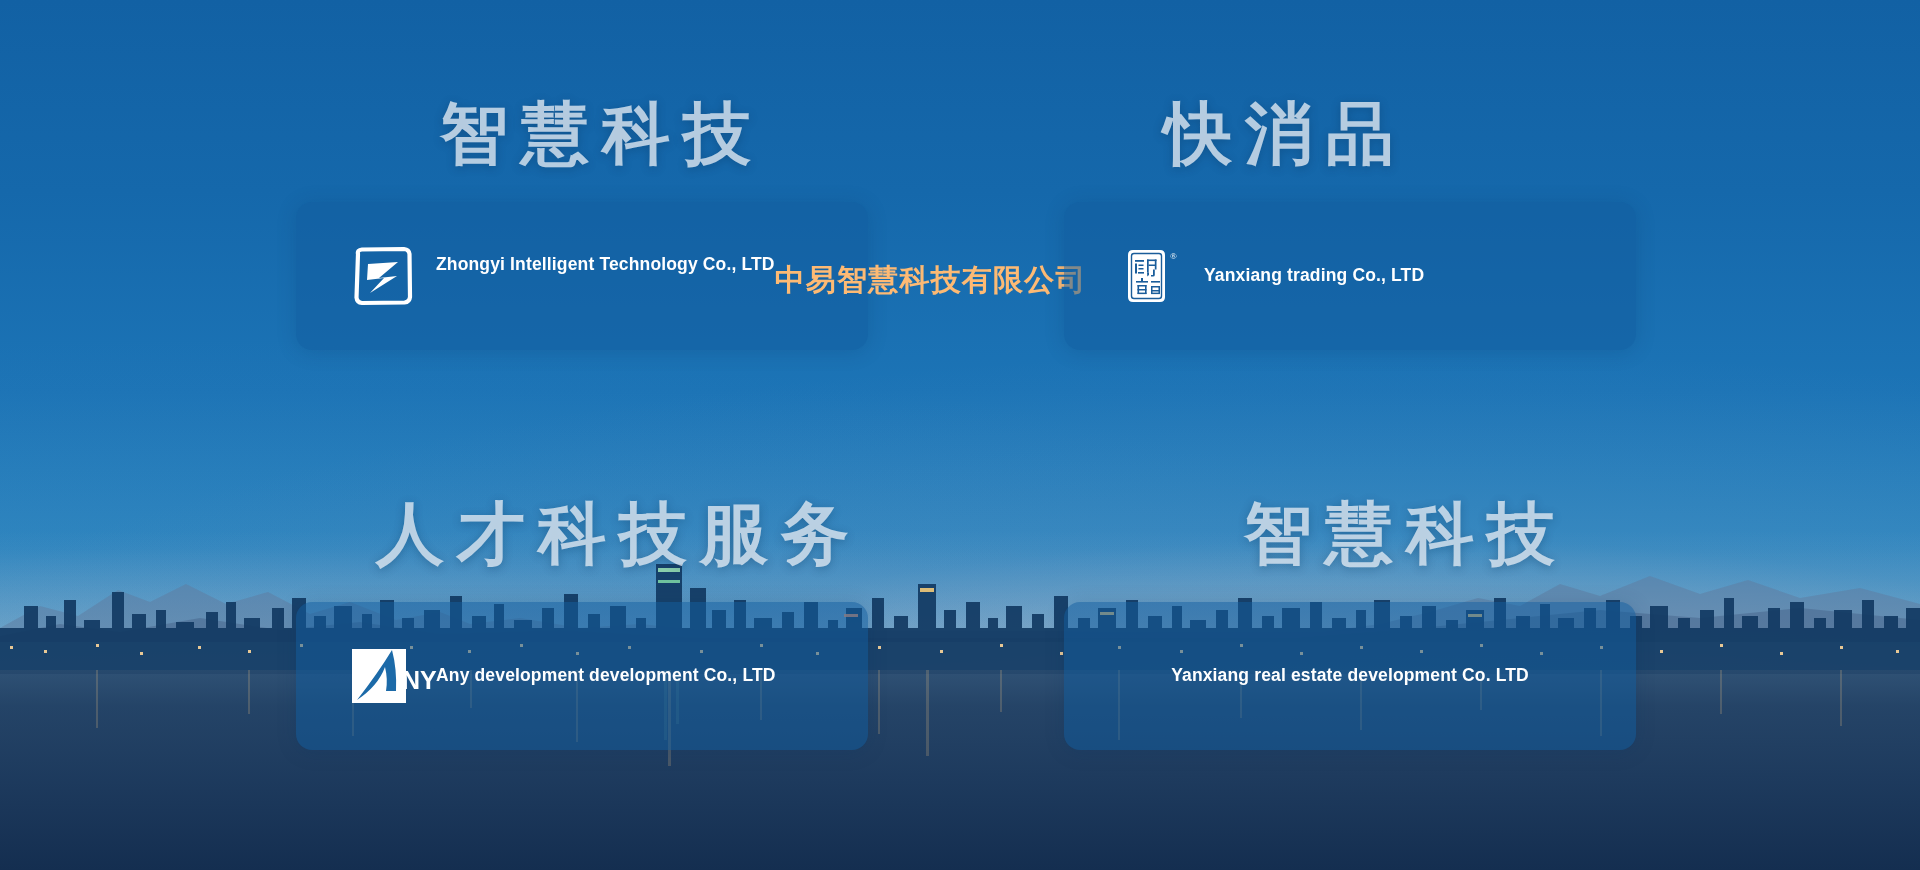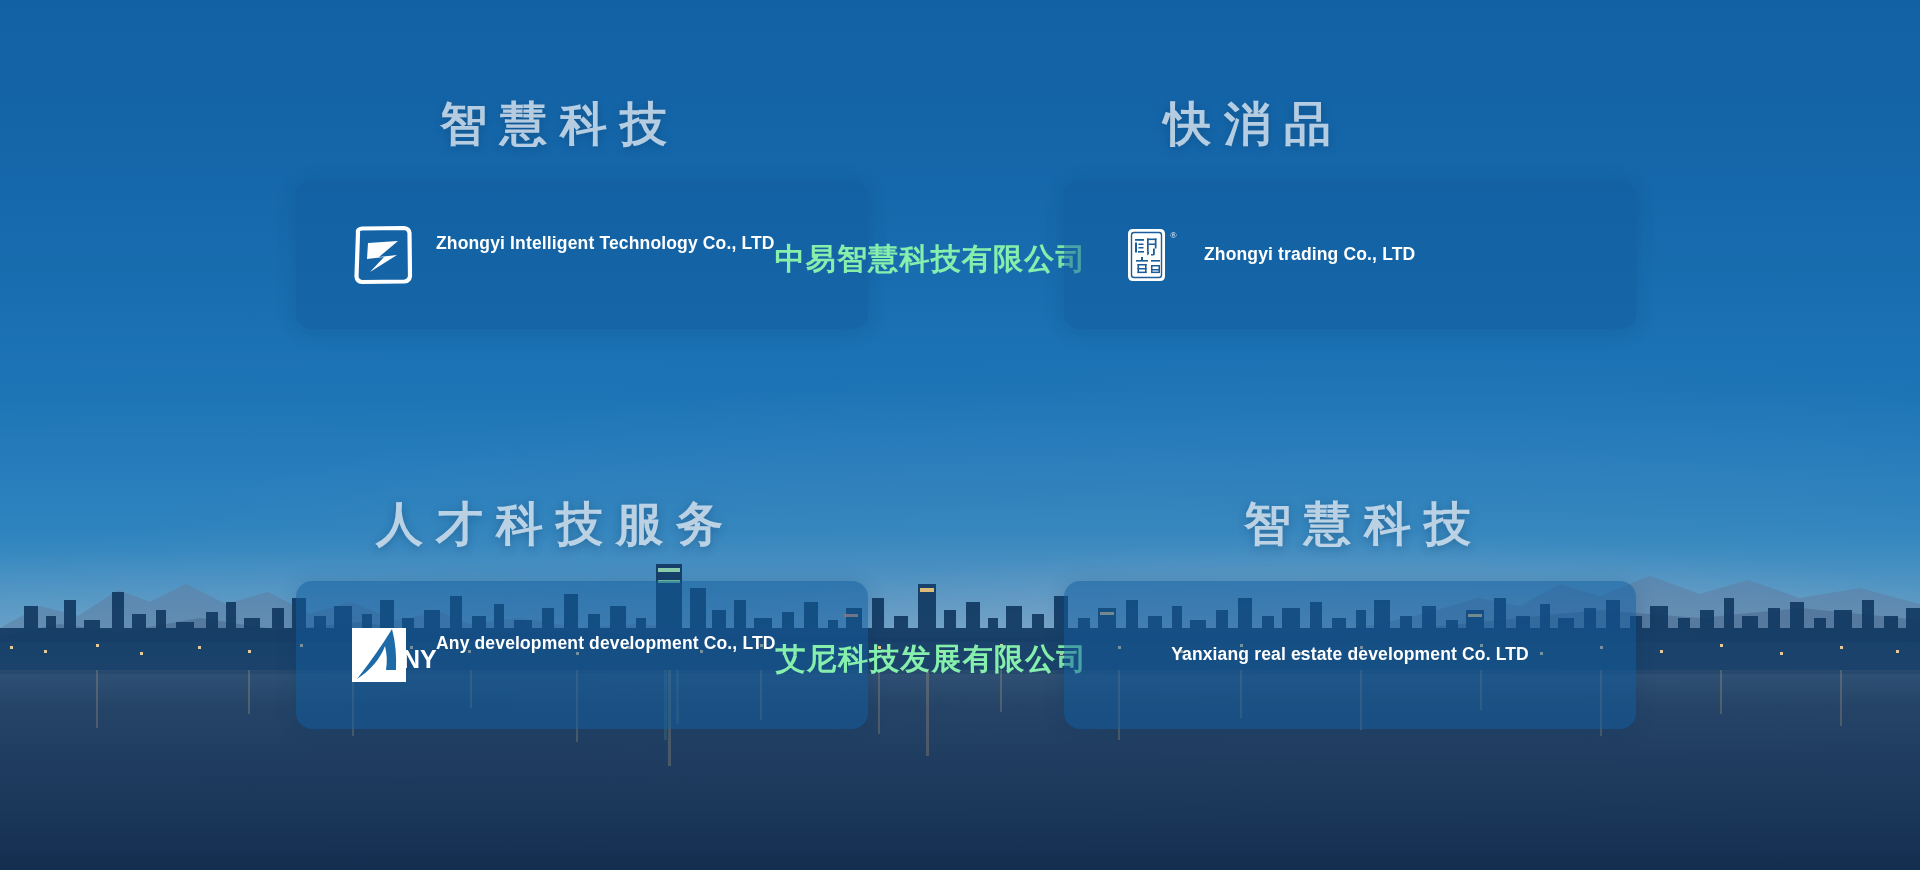--- a/index.html
+++ b/index.html
@@ -74,21 +74,21 @@
   .content {
     position: absolute;
     inset: 0;
     z-index: 5;
   }
   .cell {
     position: absolute;
   }
 
   .section-title {
-    font-size: 47px;
+    font-size: 68px;
     font-weight: 700;
     letter-spacing: 13px;
     color: rgba(223,232,242,0.80);
     text-shadow: 0 2px 10px rgba(8,44,80,0.30);
     white-space: nowrap;
     line-height: 1;
     font-family: "DejaVu Sans", "Liberation Sans", sans-serif;
   }
 
   .card {
@@ -120,21 +120,21 @@
     color: #ffffff;
     letter-spacing: .15px;
     white-space: nowrap;
     line-height: 1.25;
     font-family: "Liberation Sans", "DejaVu Sans", sans-serif;
   }
   .card-cn {
     margin-top: 8px;
     font-size: 30px;
     font-weight: 700;
-    color: #86efac;
+    color: #fdba74;
     letter-spacing: 1.2px;
     white-space: nowrap;
     line-height: 1.22;
     font-family: "DejaVu Sans", "Liberation Sans", sans-serif;
   }
   .card.text-only .card-text { align-items: center; }
   .card.text-only .card-en { font-size: 17.5px; }
   .card.text-only .card-cn { font-size: 30px; }
 
   
@@ -369,38 +369,37 @@
             <rect x="31" y="41" width="9" height="1.5"></rect>
             <rect x="31" y="41" width="1.5" height="8"></rect>
             <rect x="38.5" y="41" width="1.5" height="8"></rect>
             <rect x="31" y="45" width="9" height="1.5"></rect>
             <rect x="31" y="47.6" width="9" height="1.5"></rect>
           </g>
           <text x="50" y="14" font-size="9" fill="#ffffff" font-family="'Liberation Serif',serif">®</text>
         </svg>
       </div>
       <div class="card-text">
-        <div class="card-en">Zhongyi trading Co., LTD</div>
+        <div class="card-en">Yanxiang trading Co., LTD</div>
       </div>
     </div>
   </div>
 
   <div class="cell" id="cell-2">
     <div class="section-title">人才科技服务</div>
     <div class="card with-logo">
       <div class="logo-box">
         <svg width="96" height="62" viewBox="0 0 96 62">
           <rect x="0" y="4" width="54" height="54" fill="#ffffff"></rect>
           <path d="M40 5 Q26 28 5 55 Q26 41 33 22 Q36 34 34 46 L44 46 Q45 24 40 5 Z" fill="#1c6aa8"></path>
           <text x="50" y="44" font-size="25" font-weight="700" fill="#ffffff" font-family="'Liberation Sans',sans-serif">NY</text>
         </svg>
       </div>
       <div class="card-text">
         <div class="card-en">Any development development Co., LTD</div>
-        <div class="card-cn">艾尼科技发展有限公司</div>
       </div>
     </div>
   </div>
 
   <div class="cell" id="cell-3">
     <div class="section-title">智慧科技</div>
     <div class="card text-only">
       <div class="card-text">
         <div class="card-en">Yanxiang real estate development Co. LTD</div>
       </div>

